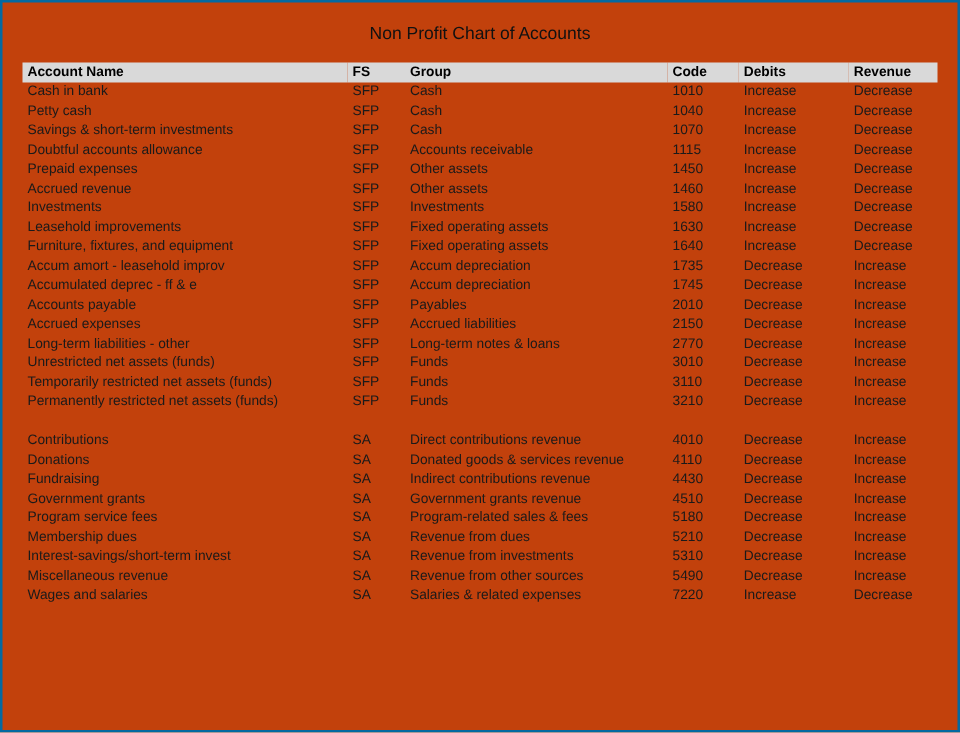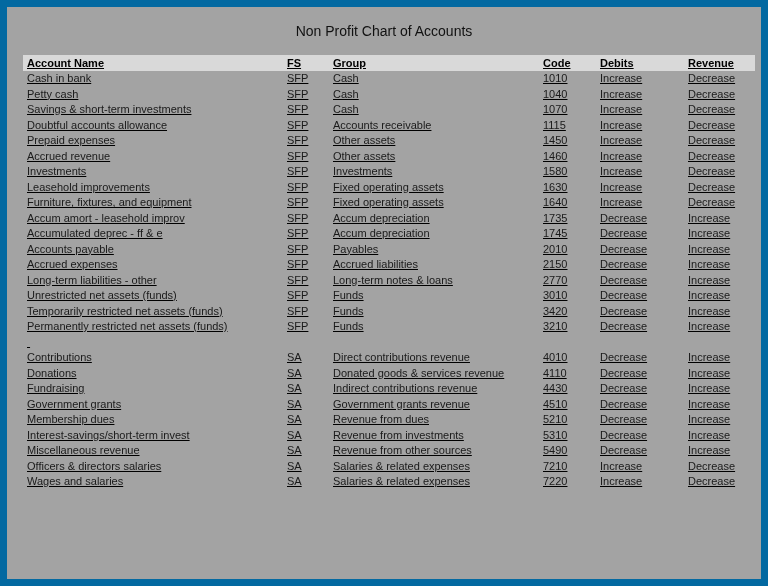--- a/index.html
+++ b/index.html
@@ -10,36 +10,35 @@
   }
   body {
     width: 768px;
     height: 586px;
     font-family: "Liberation Sans", sans-serif;
     color: #000000;
   }
   .page {
     width: 768px;
     height: 586px;
-    border: 7px solid #0369a1;
-    background: #a3a3a3;
+    border: 2px solid #0369a1;
+    background: #c2410c;
     padding: 6px 16px 0 16px;
     overflow: hidden;
   }
   .title {
     text-align: center;
     font-size: 14px;
     color: #111111;
     padding: 10px 0 16px 0;
   }
   table.coa {
     width: 100%;
     border-collapse: collapse;
     table-layout: fixed;
-    text-decoration: underline;
   }
   table.coa th {
     background: #d9d9d9;
     font-weight: bold;
     font-size: 11px;
     line-height: 12px;
     text-align: left;
     padding: 2px 4px;
     color: #000000;
   }
@@ -203,21 +202,21 @@
           <td>SFP</td>
           <td>Funds</td>
           <td>3010</td>
           <td>Decrease</td>
           <td>Increase</td>
         </tr>
         <tr>
           <td>Temporarily restricted  net assets (funds)</td>
           <td>SFP</td>
           <td>Funds</td>
-          <td>3420</td>
+          <td>3110</td>
           <td>Decrease</td>
           <td>Increase</td>
         </tr>
         <tr>
           <td>Permanently restricted net assets (funds)</td>
           <td>SFP</td>
           <td>Funds</td>
           <td>3210</td>
           <td>Decrease</td>
           <td>Increase</td>
@@ -251,20 +250,28 @@
         </tr>
         <tr>
           <td>Government grants</td>
           <td>SA</td>
           <td>Government grants revenue</td>
           <td>4510</td>
           <td>Decrease</td>
           <td>Increase</td>
         </tr>
         <tr>
+          <td>Program service fees</td>
+          <td>SA</td>
+          <td>Program-related sales &amp; fees</td>
+          <td>5180</td>
+          <td>Decrease</td>
+          <td>Increase</td>
+        </tr>
+        <tr>
           <td>Membership dues</td>
           <td>SA</td>
           <td>Revenue from dues</td>
           <td>5210</td>
           <td>Decrease</td>
           <td>Increase</td>
         </tr>
         <tr>
           <td>Interest-savings/short-term invest</td>
           <td>SA</td>
@@ -273,28 +280,20 @@
           <td>Decrease</td>
           <td>Increase</td>
         </tr>
         <tr>
           <td>Miscellaneous revenue</td>
           <td>SA</td>
           <td>Revenue from other sources</td>
           <td>5490</td>
           <td>Decrease</td>
           <td>Increase</td>
-        </tr>
-        <tr>
-          <td>Officers &amp; directors salaries</td>
-          <td>SA</td>
-          <td>Salaries &amp; related expenses</td>
-          <td>7210</td>
-          <td>Increase</td>
-          <td>Decrease</td>
         </tr>
         <tr>
           <td>Wages and salaries</td>
           <td>SA</td>
           <td>Salaries &amp; related expenses</td>
           <td>7220</td>
           <td>Increase</td>
           <td>Decrease</td>
         </tr>
       </tbody>

